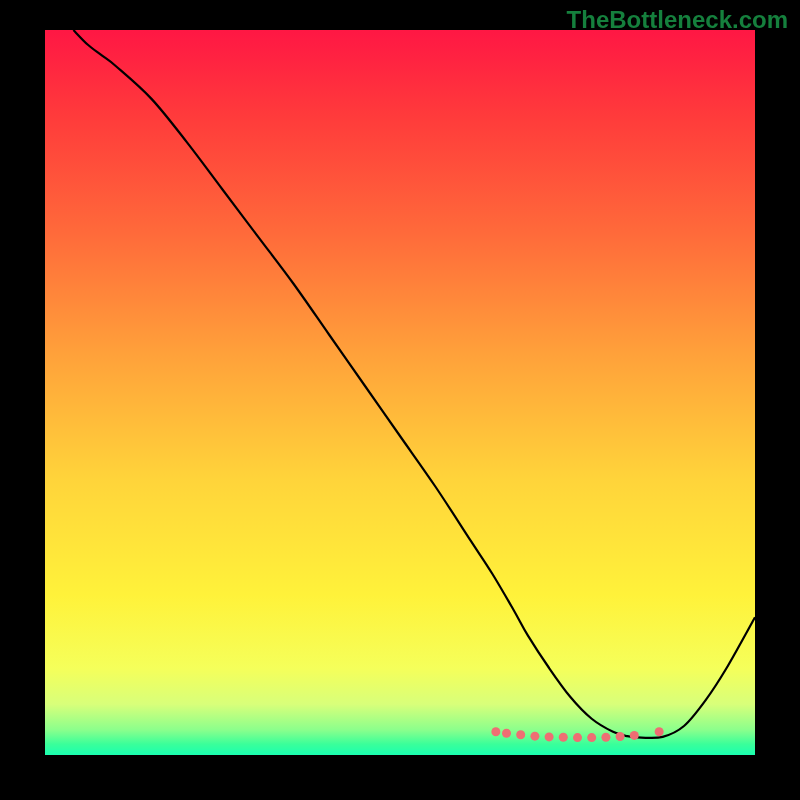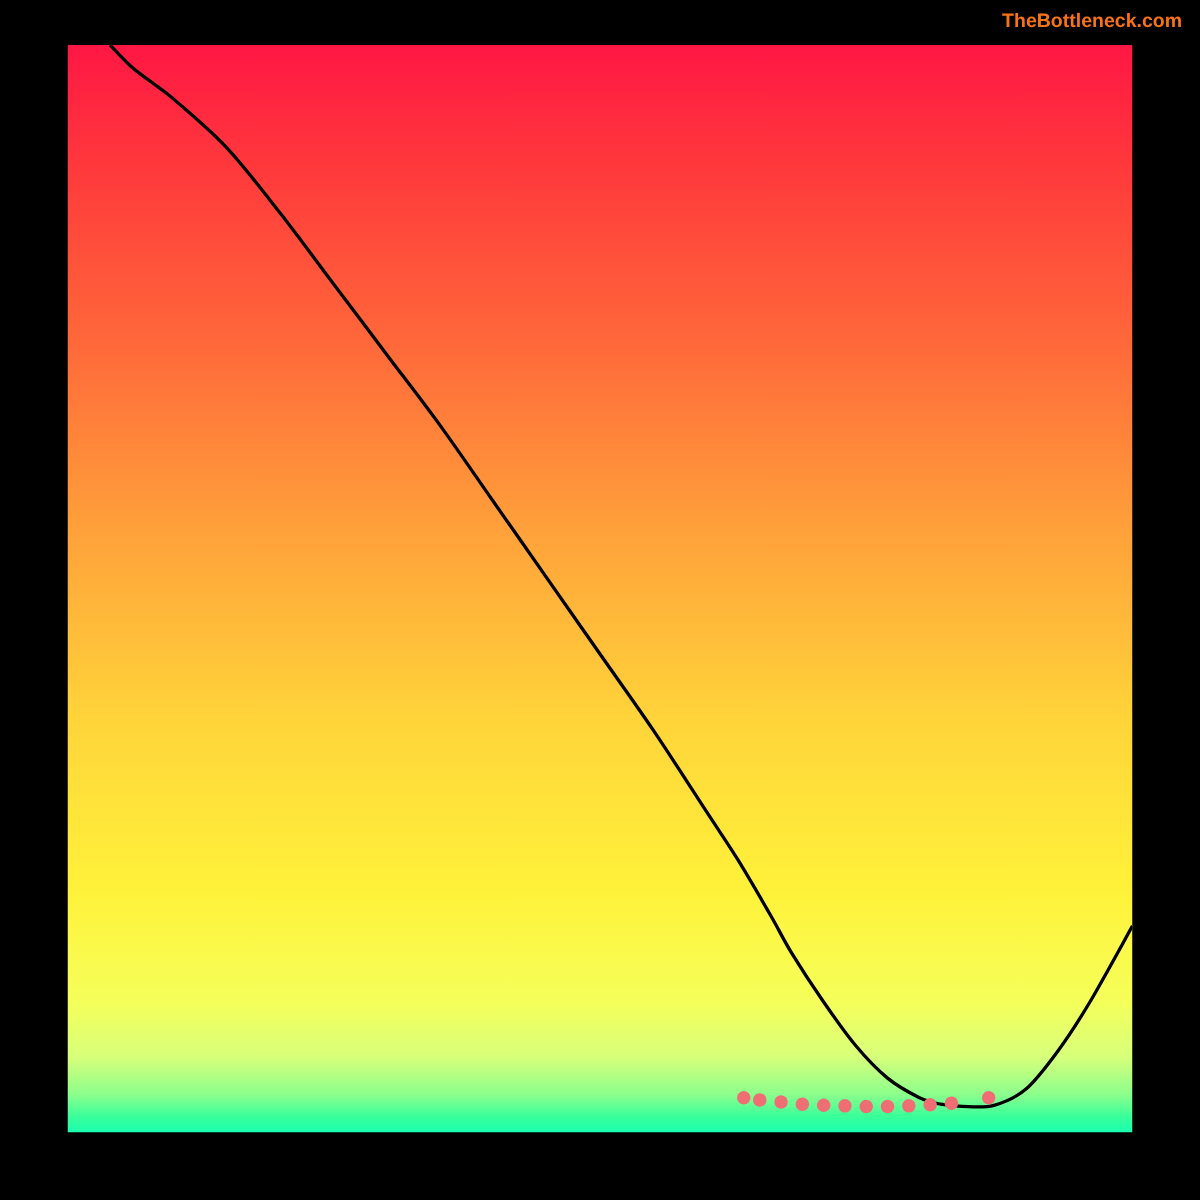--- a/index.html
+++ b/index.html
@@ -8,22 +8,22 @@
     width: 800px;
     height: 800px;
     background: #000;
     font-family: Arial, sans-serif;
     position: relative;
   }
   .attribution {
     position: absolute;
     top: 6px;
     right: 12px;
-    color: #f97316;
-    font-size: 13px;
+    color: #15803d;
+    font-size: 24px;
     font-weight: bold;
     z-index: 10;
   }
   .chart-frame {
     position: absolute;
     left: 45px;
     top: 30px;
     width: 710px;
     height: 725px;
     background: #000;

